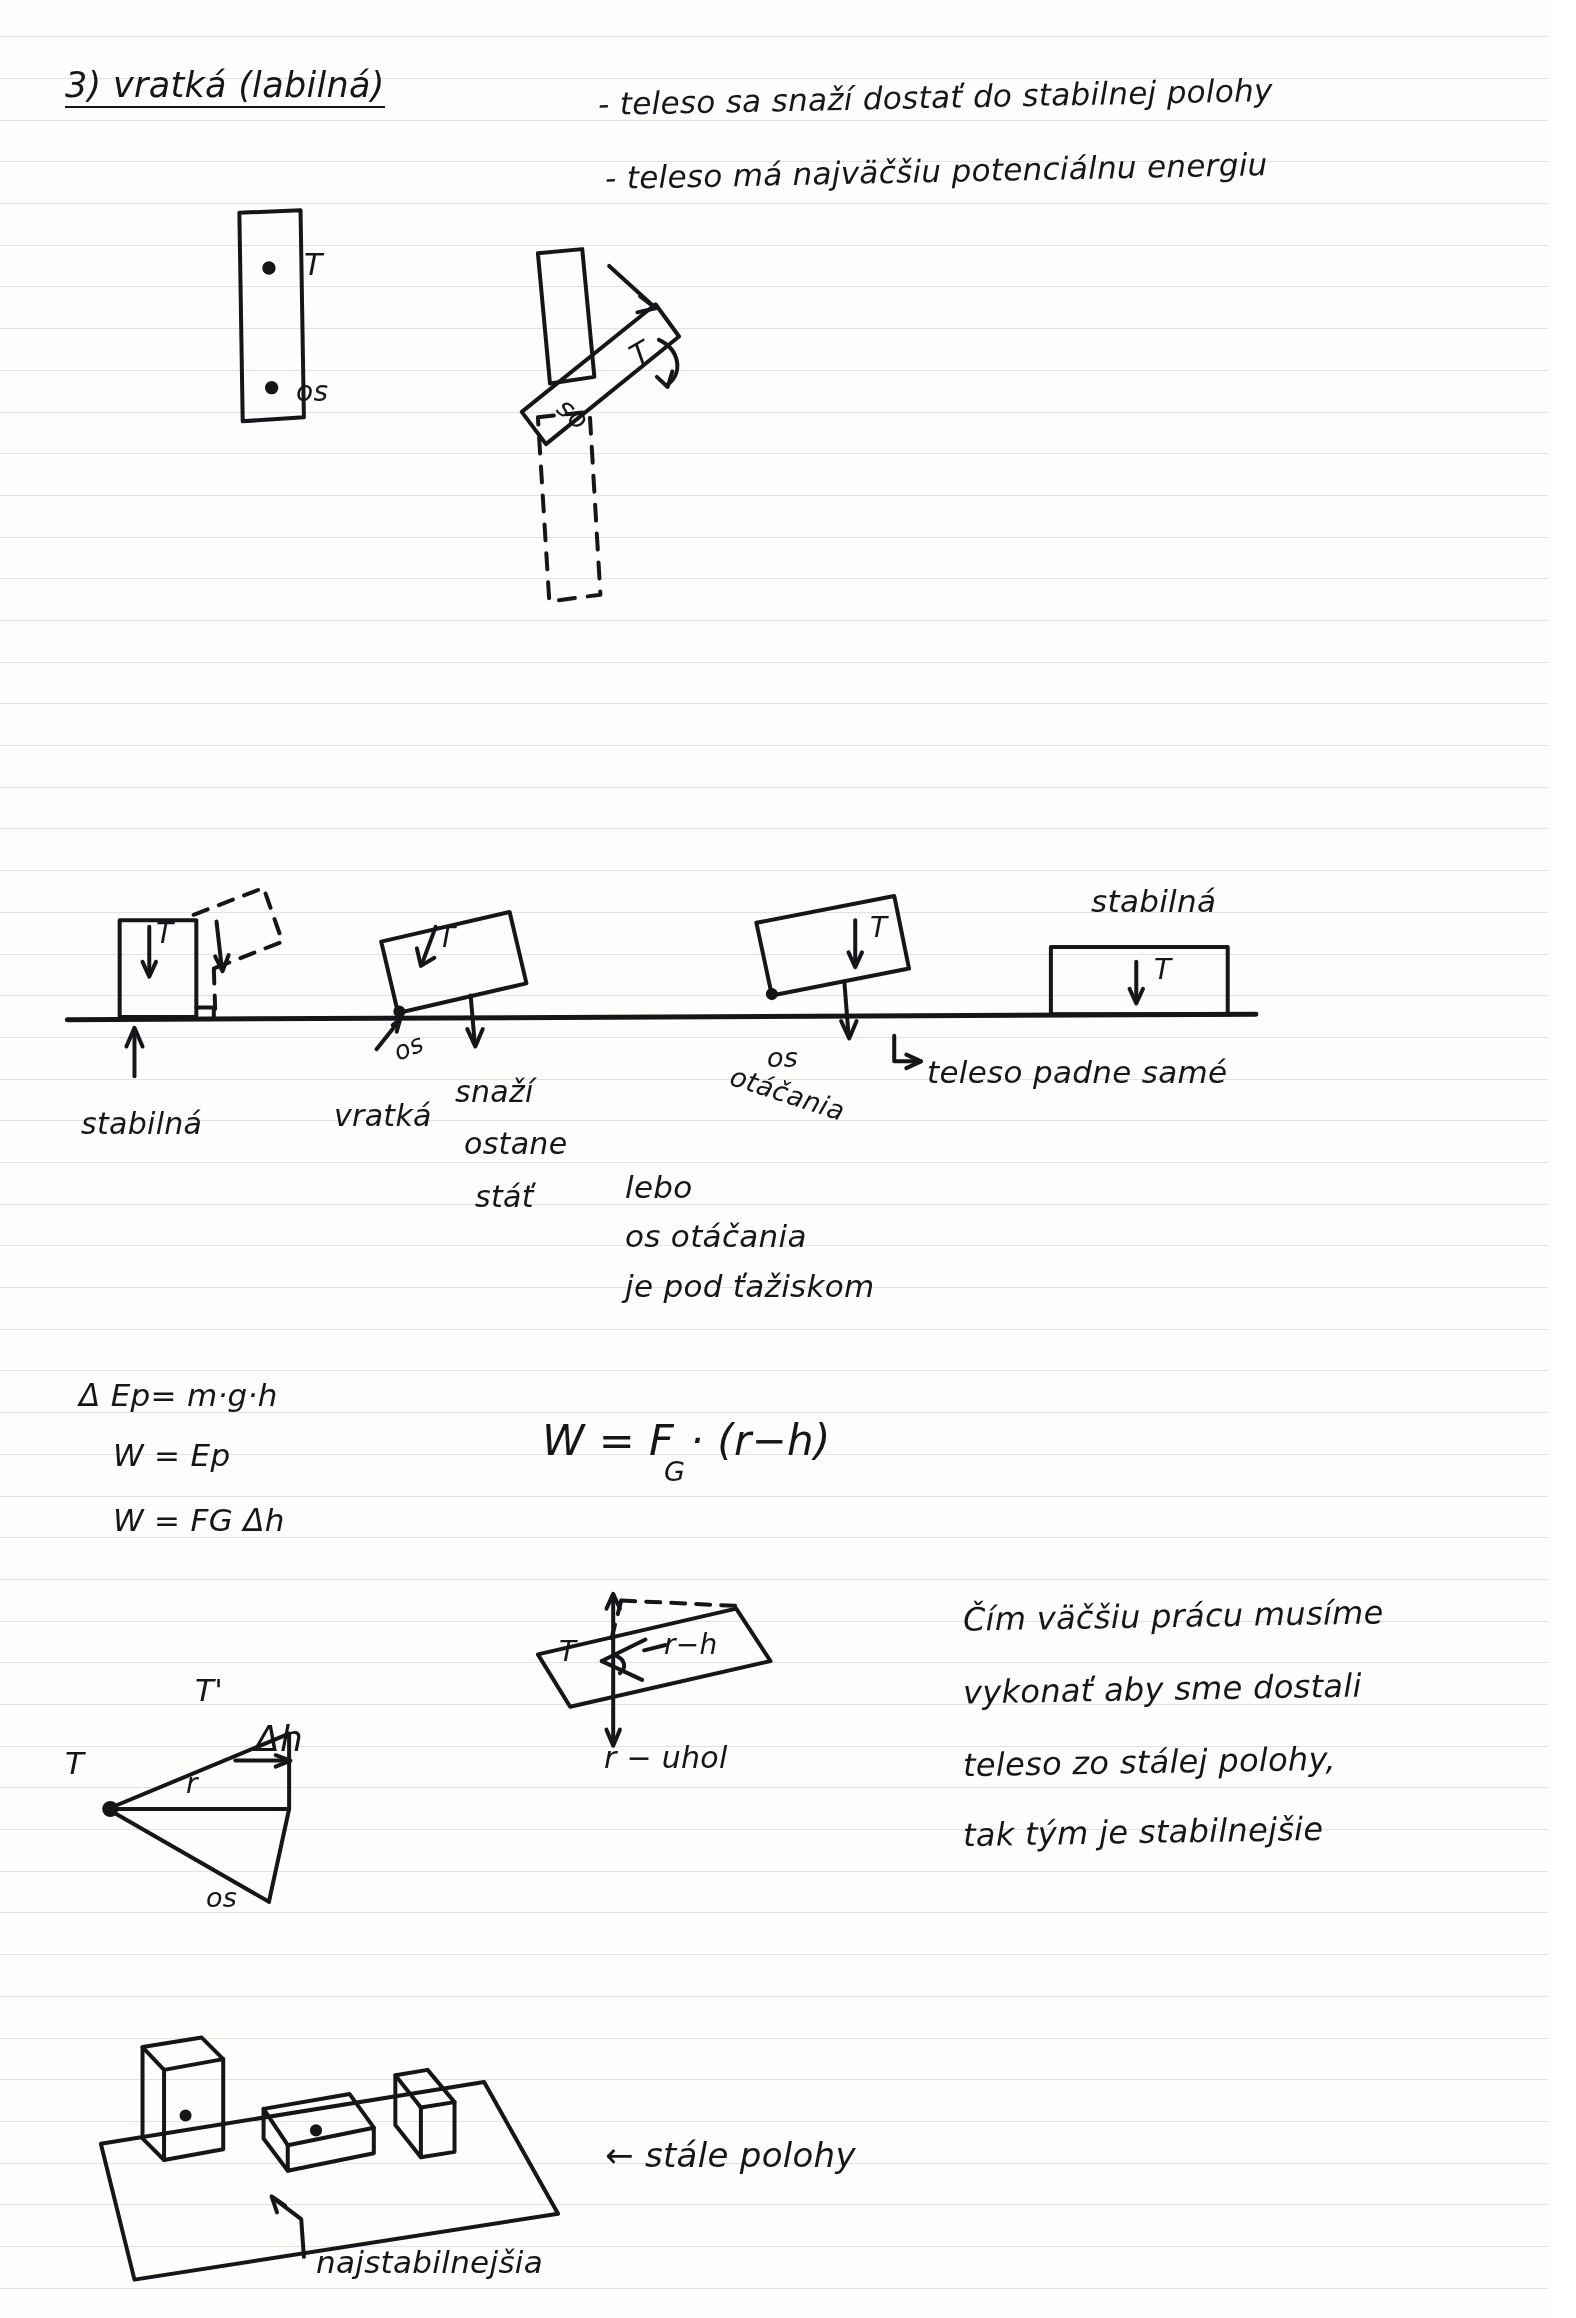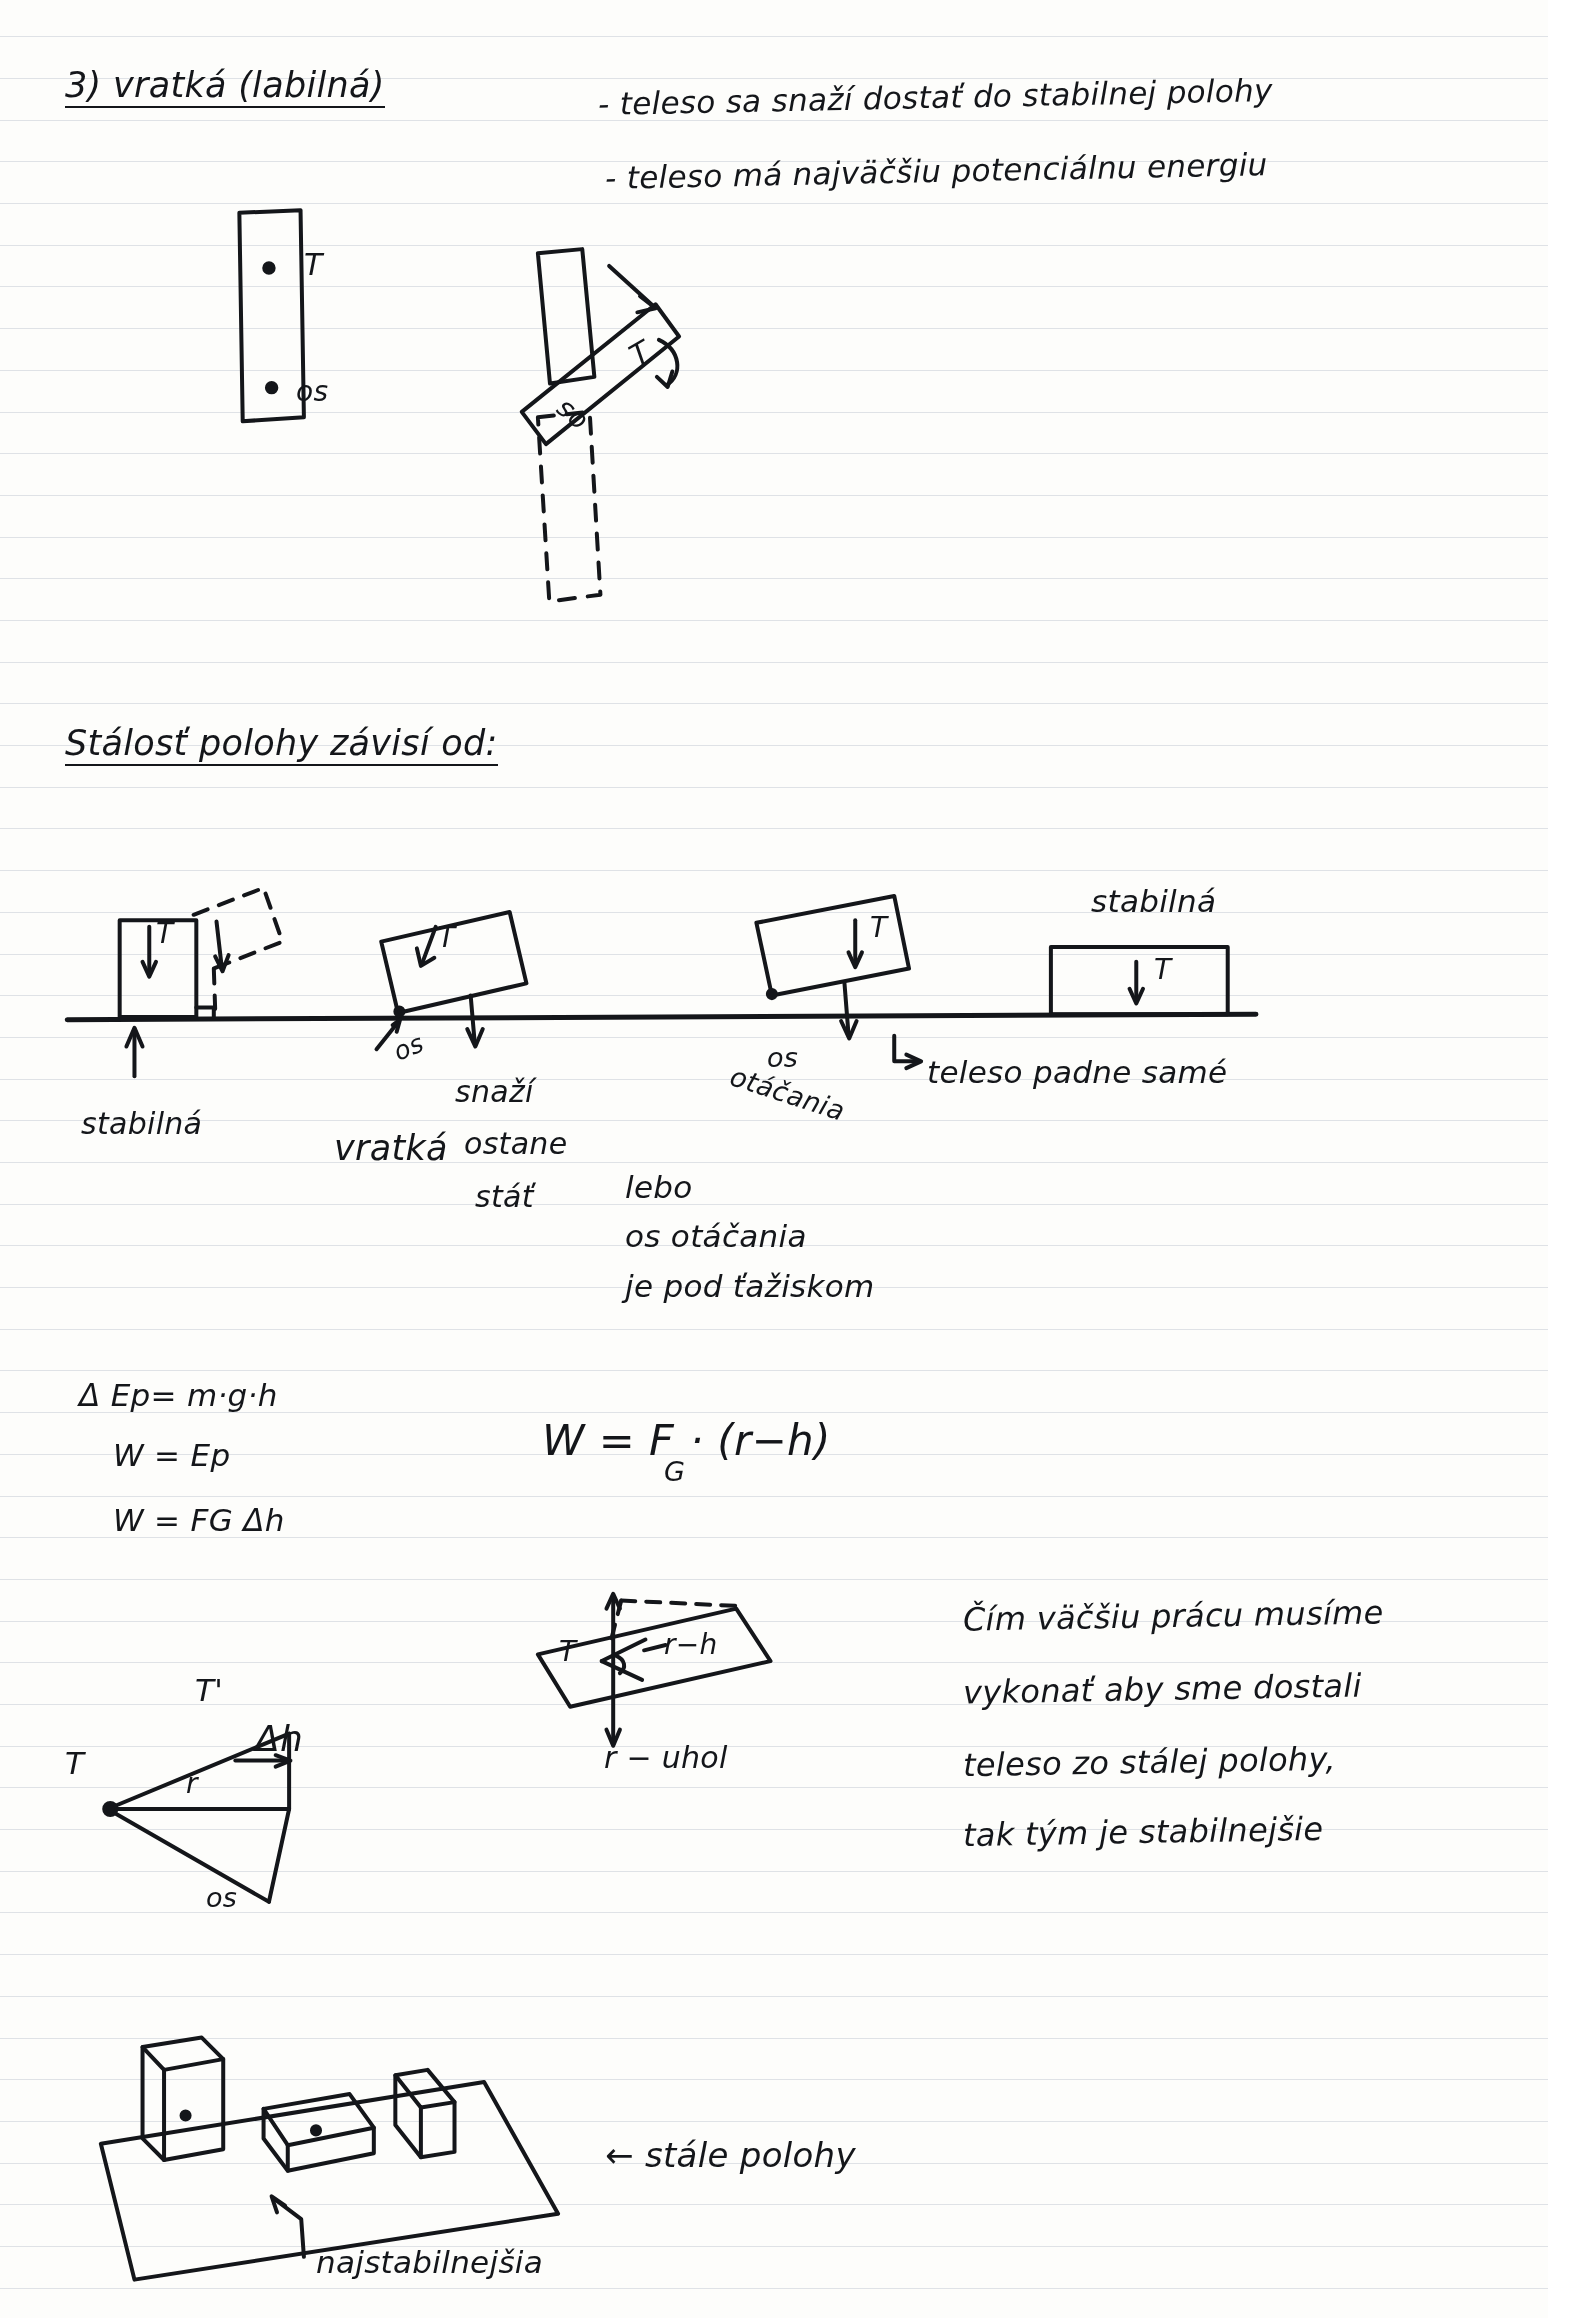--- a/index.html
+++ b/index.html
@@ -241,28 +241,27 @@
   <div class="hw it u" style="left:65px; top:67px; font-size:35px;">3) vratká (labilná)</div>
 
   <div class="hw it" style="left:598px; top:81px; font-size:31px; transform: rotate(-1.2deg);">- teleso sa snaží dostať do stabilnej polohy</div>
   <div class="hw it" style="left:605px; top:155px; font-size:31px; transform: rotate(-1.2deg);">- teleso má najväčšiu potenciálnu energiu</div>
 
   <div class="hw it" style="left:304px; top:249px; font-size:30px;">T</div>
   <div class="hw it" style="left:296px; top:377px; font-size:28px;">os</div>
   <div class="hw it" style="left:631px; top:338px; font-size:30px; transform: rotate(-30deg);">T</div>
   <div class="hw it" style="left:555px; top:402px; font-size:27px; transform: rotate(-140deg);">os</div>
 
-  <div class="hw it u" style="left:65px; top:725px; font-size:35px;">Stálosť polohy závisí od:</div>
 
   <div class="hw it" style="left:156px; top:919px; font-size:28px;">T</div>
   <div class="hw it" style="left:81px; top:1108px; font-size:30px;">stabilná</div>
 
   <div class="hw it" style="left:438px; top:923px; font-size:28px;">T</div>
   <div class="hw it" style="left:394px; top:1034px; font-size:25.6px; transform: rotate(-22deg);">os</div>
-  <div class="hw it" style="left:334px; top:1100px; font-size:35px;margin-top:30px;">vratká</div>
+  <div class="hw it" style="left:334px; top:1100px; font-size:30px;">vratká</div>
   <div class="hw it" style="left:455px; top:1076px; font-size:30px;">snaží</div>
   <div class="hw it" style="left:464px; top:1128px; font-size:30px;">ostane</div>
   <div class="hw it" style="left:475px; top:1181px; font-size:30px;">stáť</div>
 
   <div class="hw it" style="left:870px; top:913px; font-size:28px;">T</div>
   <div class="hw it" style="left:767px; top:1044px; font-size:27px;">os</div>
   <div class="hw it" style="left:728px; top:1080px; font-size:27px; transform: rotate(18deg);">otáčania</div>
   <div class="hw it" style="left:927px; top:1056px; font-size:31px;">teleso padne samé</div>
 
   <div class="hw it" style="left:1154px; top:955px; font-size:28px;">T</div>

